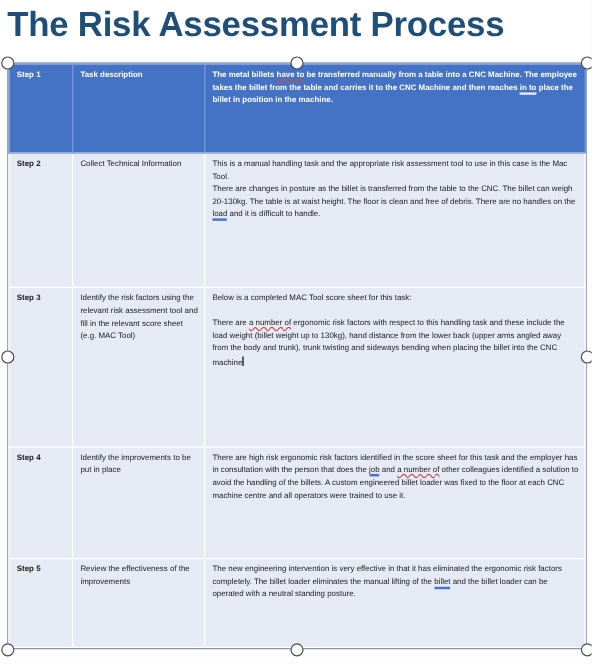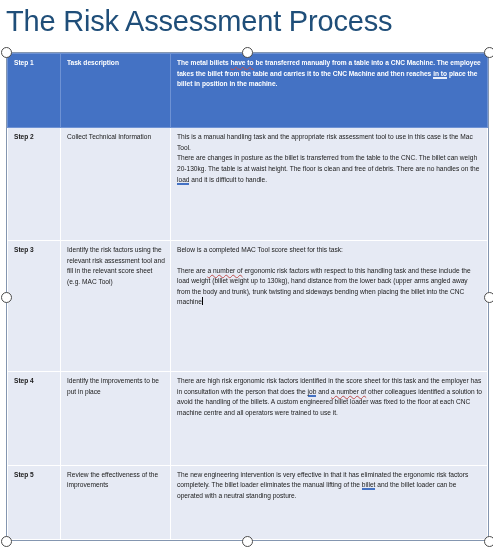--- a/index.html
+++ b/index.html
@@ -15,21 +15,21 @@
     font-family: "Liberation Sans", sans-serif;
   }
 
   
   .doc-title {
     position: absolute;
     left: 6px;
     top: 2px;
     width: 480px;
     font-size: 29px;
-    font-weight: normal;
+    font-weight: bold;
     color: #1F4E79;
     letter-spacing: -0.2px;
     line-height: 38px;
     white-space: nowrap;
   }
 
   
   .table-wrap {
     position: absolute;
     left: 6px;

